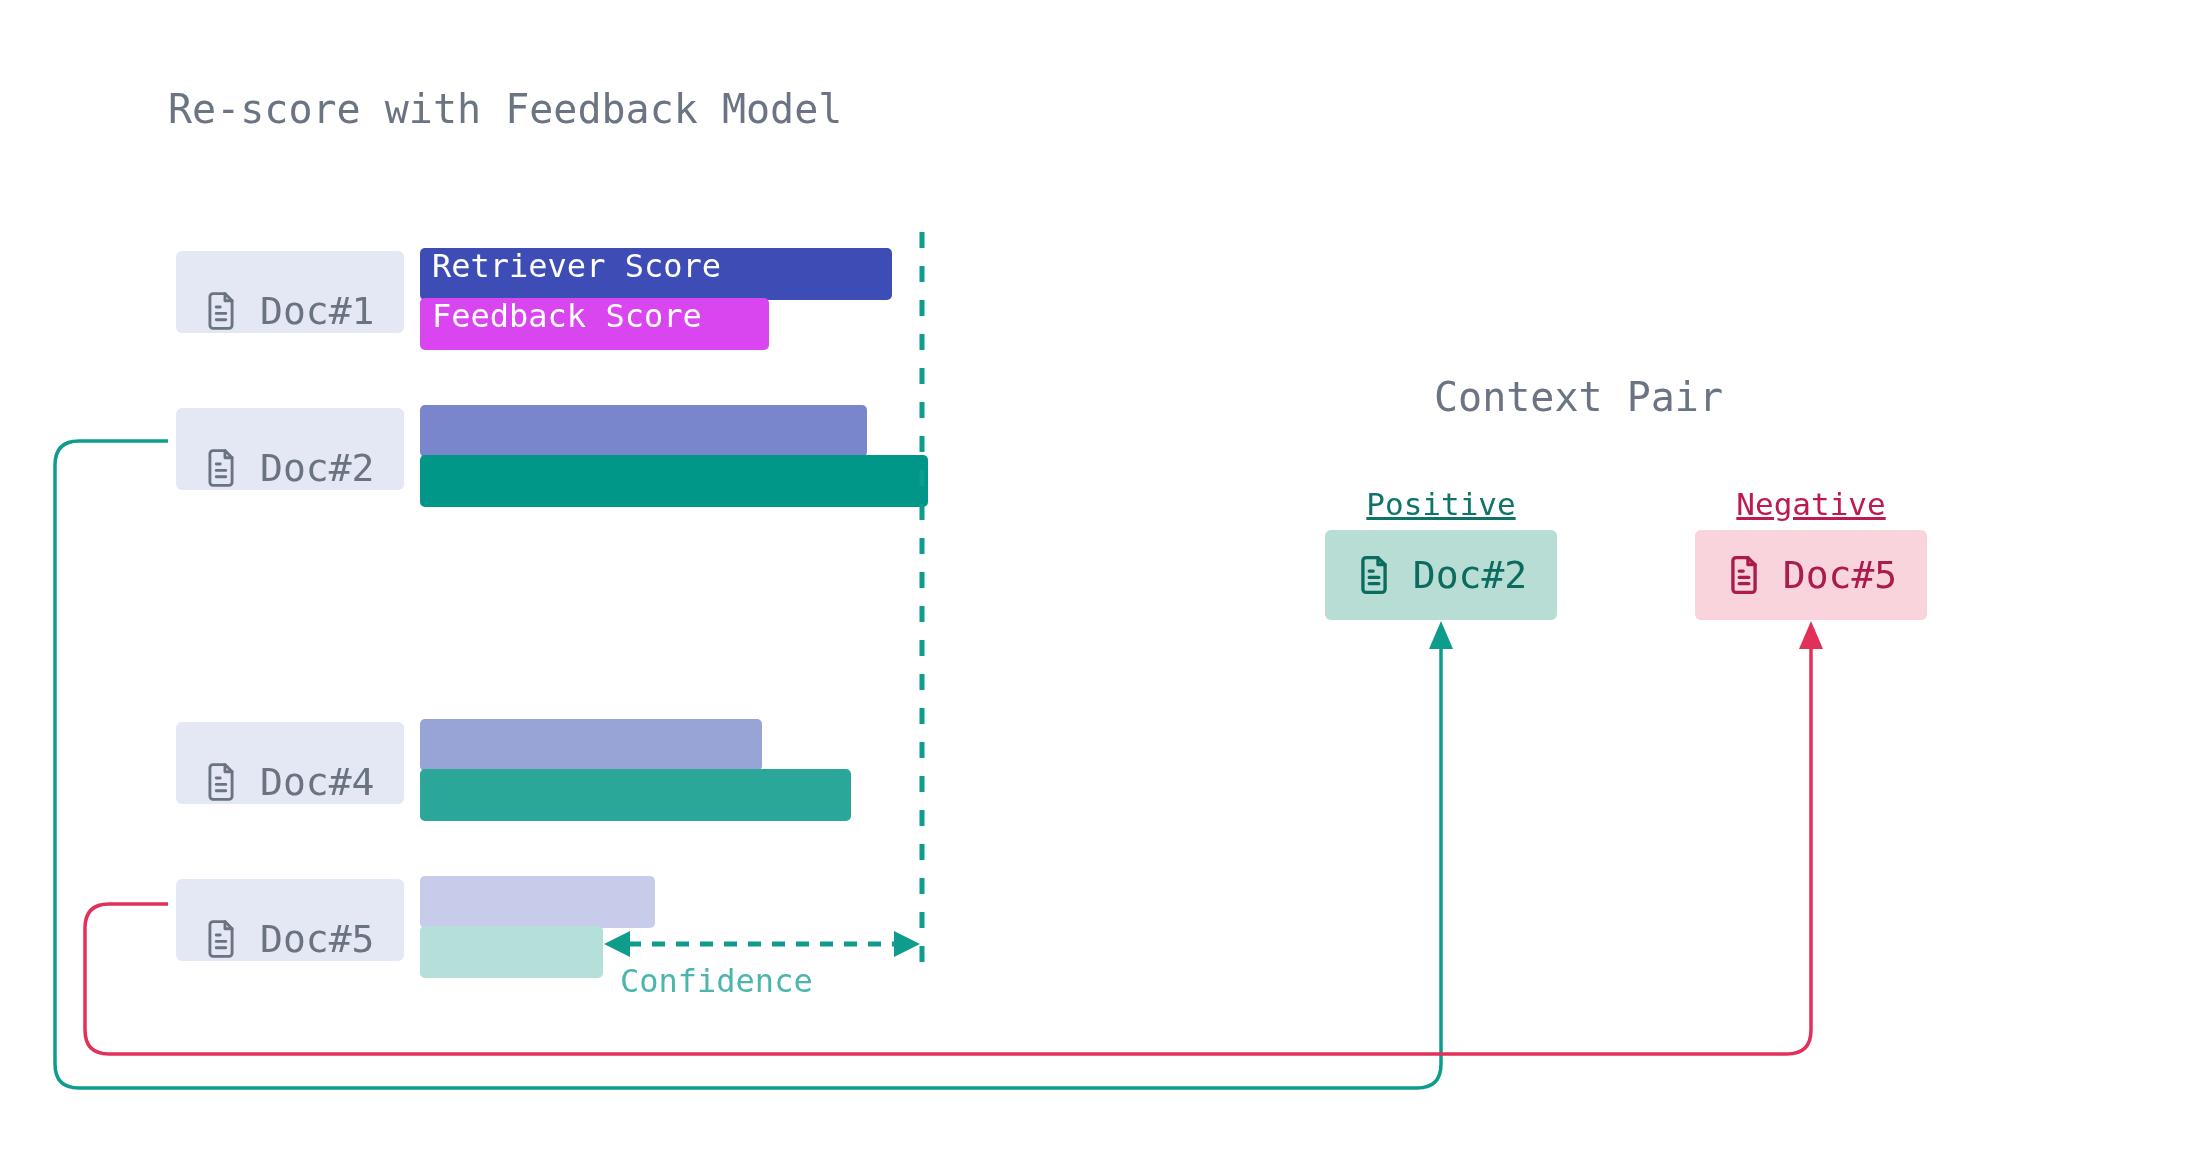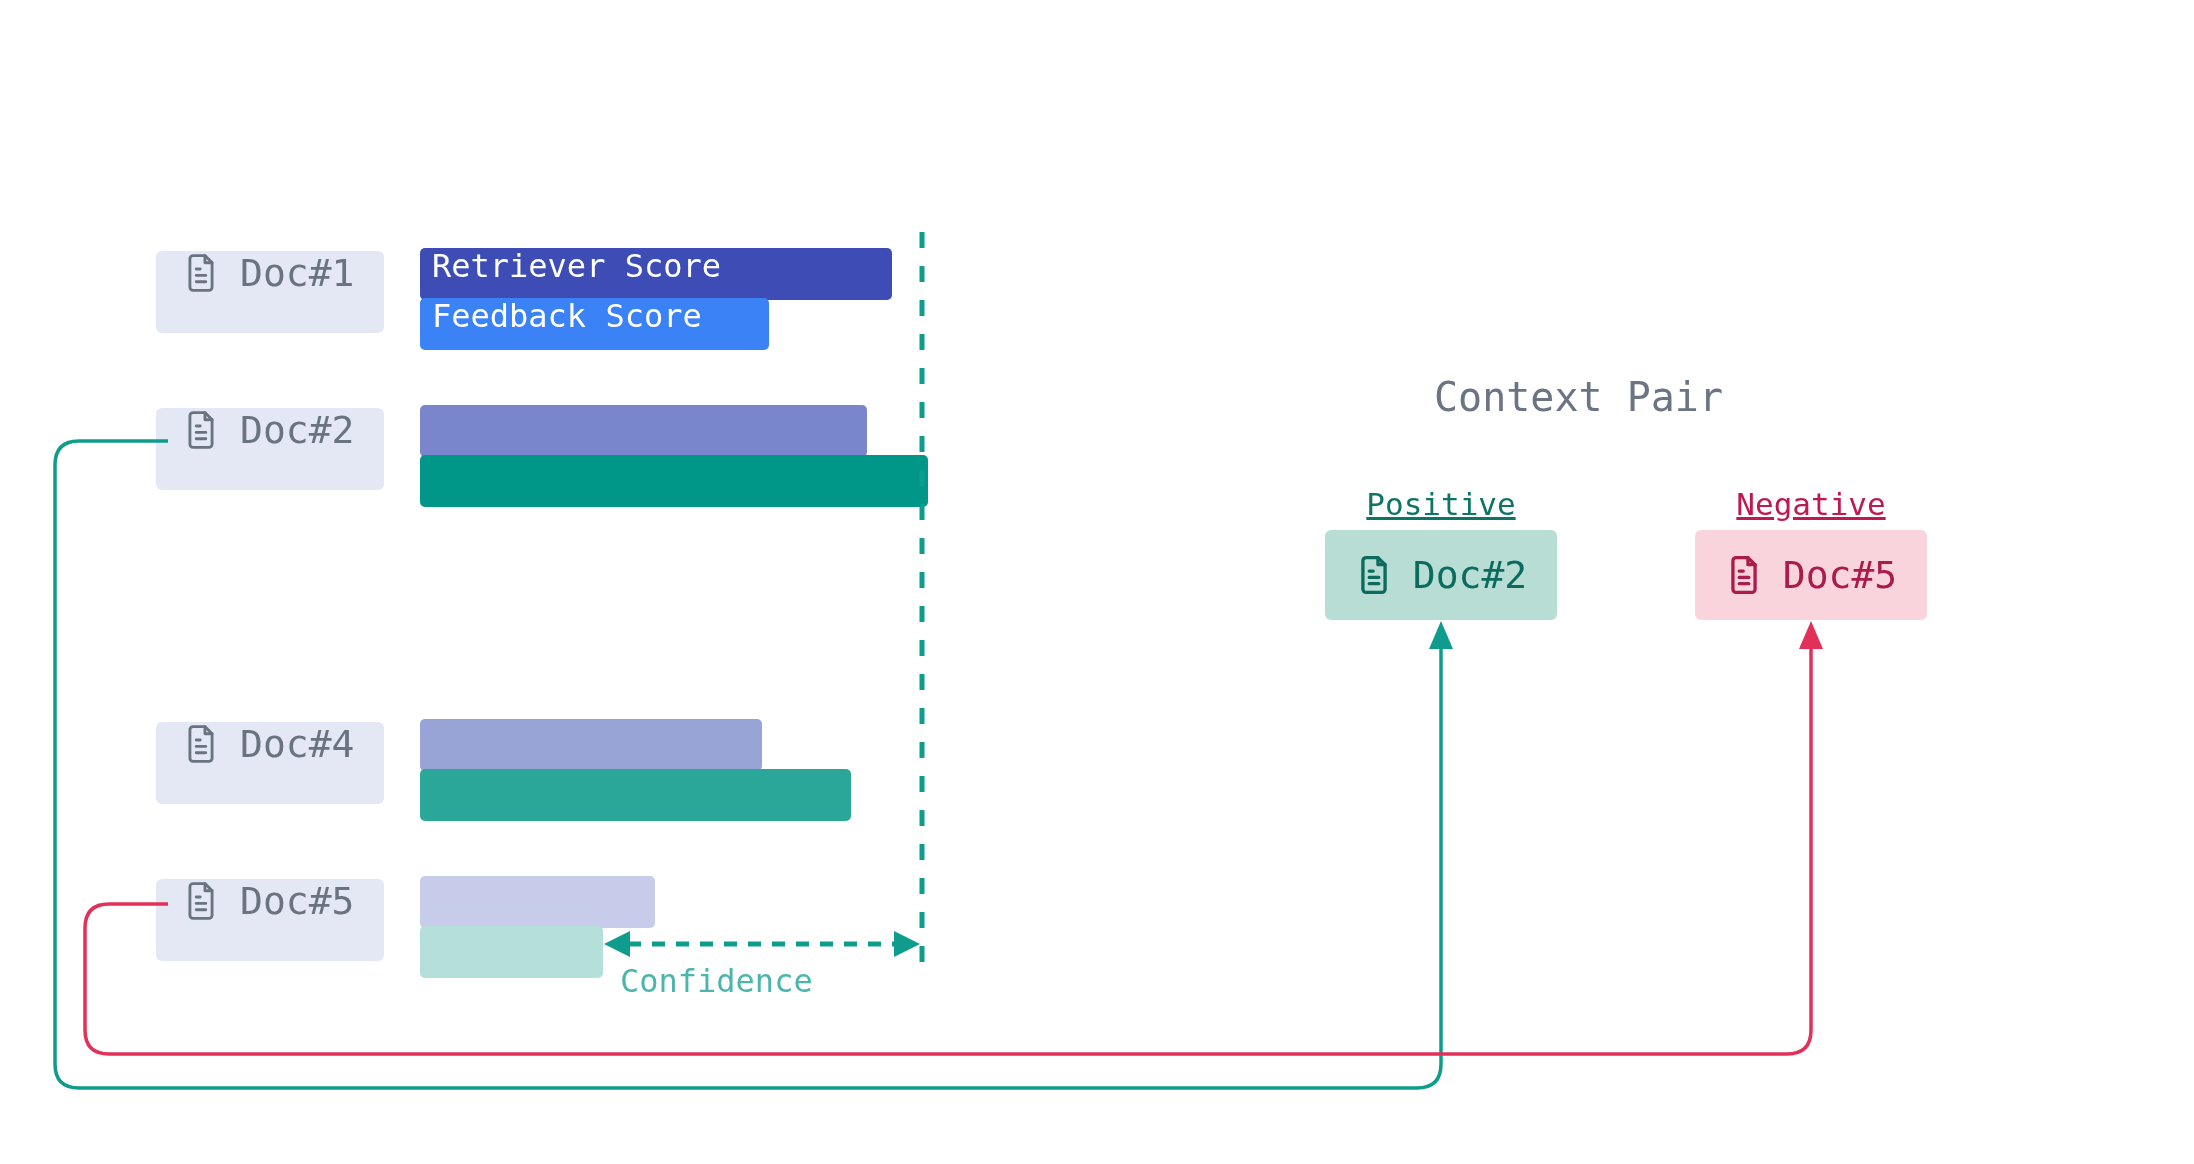--- a/index.html
+++ b/index.html
@@ -23,23 +23,23 @@
 
   .page-title{
     position:absolute;left:168px;top:86px;
     font-size:40px;color:var(--muted-text);white-space:nowrap;
   }
 
   
   .rescore-rows{position:absolute;left:0;top:0;width:2194px;height:1164px;}
   .doc-row{position:absolute;left:0;width:2194px;height:82px;}
   .doc-box{
-    position:absolute;left:156px;top:0;width:228px;height:82px;
+    position:absolute;left:176px;top:0;width:228px;height:82px;
     background:var(--doc-box-bg);border-radius:6px;
-    display:flex;align-items:flex-start;gap:20px;padding-left:26px;
+    display:flex;align-items:flex-end;gap:20px;padding-left:26px;
     color:var(--doc-box-text);font-size:38px;white-space:nowrap;
   }
   .doc-box .icon svg{display:block;width:38px;height:44px;}
   .bar{
     position:absolute;left:420px;height:52px;border-radius:5px;
     color:#ffffff;font-size:32px;line-height:36px;padding-left:12px;
     white-space:nowrap;overflow:hidden;
   }
   .bar.retriever{top:-3px;}
   .bar.feedback{top:47px;}
@@ -76,37 +76,38 @@
   .overlay .teal-fill{fill:var(--accent-teal);}
   .overlay .crimson-fill{fill:var(--accent-crimson);}
   .overlay .threshold{stroke:var(--accent-teal);stroke-width:5;stroke-dasharray:16 18;fill:none;}
   .overlay .conf-line{stroke:var(--accent-teal);stroke-width:5;stroke-dasharray:13 11;fill:none;}
 </style>
 </head>
 <body>
 
 <div class="canvas">
 
+  <div class="page-title">Re-score with Feedback Model</div>
 
   <div class="rescore-rows">
   <div class="doc-row" style="top: 251px;">
     <div class="doc-box">
       <span class="icon">
         <svg viewBox="0 0 24 26" fill="none" stroke="currentColor" stroke-width="1.8" stroke-linecap="round" stroke-linejoin="round">
           <path d="M14.5 2 H7 a2 2 0 0 0 -2 2 v18 a2 2 0 0 0 2 2 h10 a2 2 0 0 0 2 -2 V6.5 z"></path>
           <path d="M14.5 2 v4.5 h4.5"></path>
           <line x1="9" y1="10.5" x2="11.5" y2="10.5"></line>
           <line x1="9" y1="14.5" x2="15" y2="14.5"></line>
           <line x1="9" y1="18.5" x2="15" y2="18.5"></line>
         </svg>
       </span>
       <span>Doc#1</span>
     </div>
     <div class="bar retriever" style="width: 472px; background: rgb(62, 77, 182);">Retriever Score</div>
-    <div class="bar feedback" style="width: 349px; background: #3b82f6;">Feedback Score</div>
+    <div class="bar feedback" style="width: 349px; background: #d946ef;">Feedback Score</div>
   </div>
 
   <div class="doc-row" style="top: 408px;">
     <div class="doc-box">
       <span class="icon">
         <svg viewBox="0 0 24 26" fill="none" stroke="currentColor" stroke-width="1.8" stroke-linecap="round" stroke-linejoin="round">
           <path d="M14.5 2 H7 a2 2 0 0 0 -2 2 v18 a2 2 0 0 0 2 2 h10 a2 2 0 0 0 2 -2 V6.5 z"></path>
           <path d="M14.5 2 v4.5 h4.5"></path>
           <line x1="9" y1="10.5" x2="11.5" y2="10.5"></line>
           <line x1="9" y1="14.5" x2="15" y2="14.5"></line>

